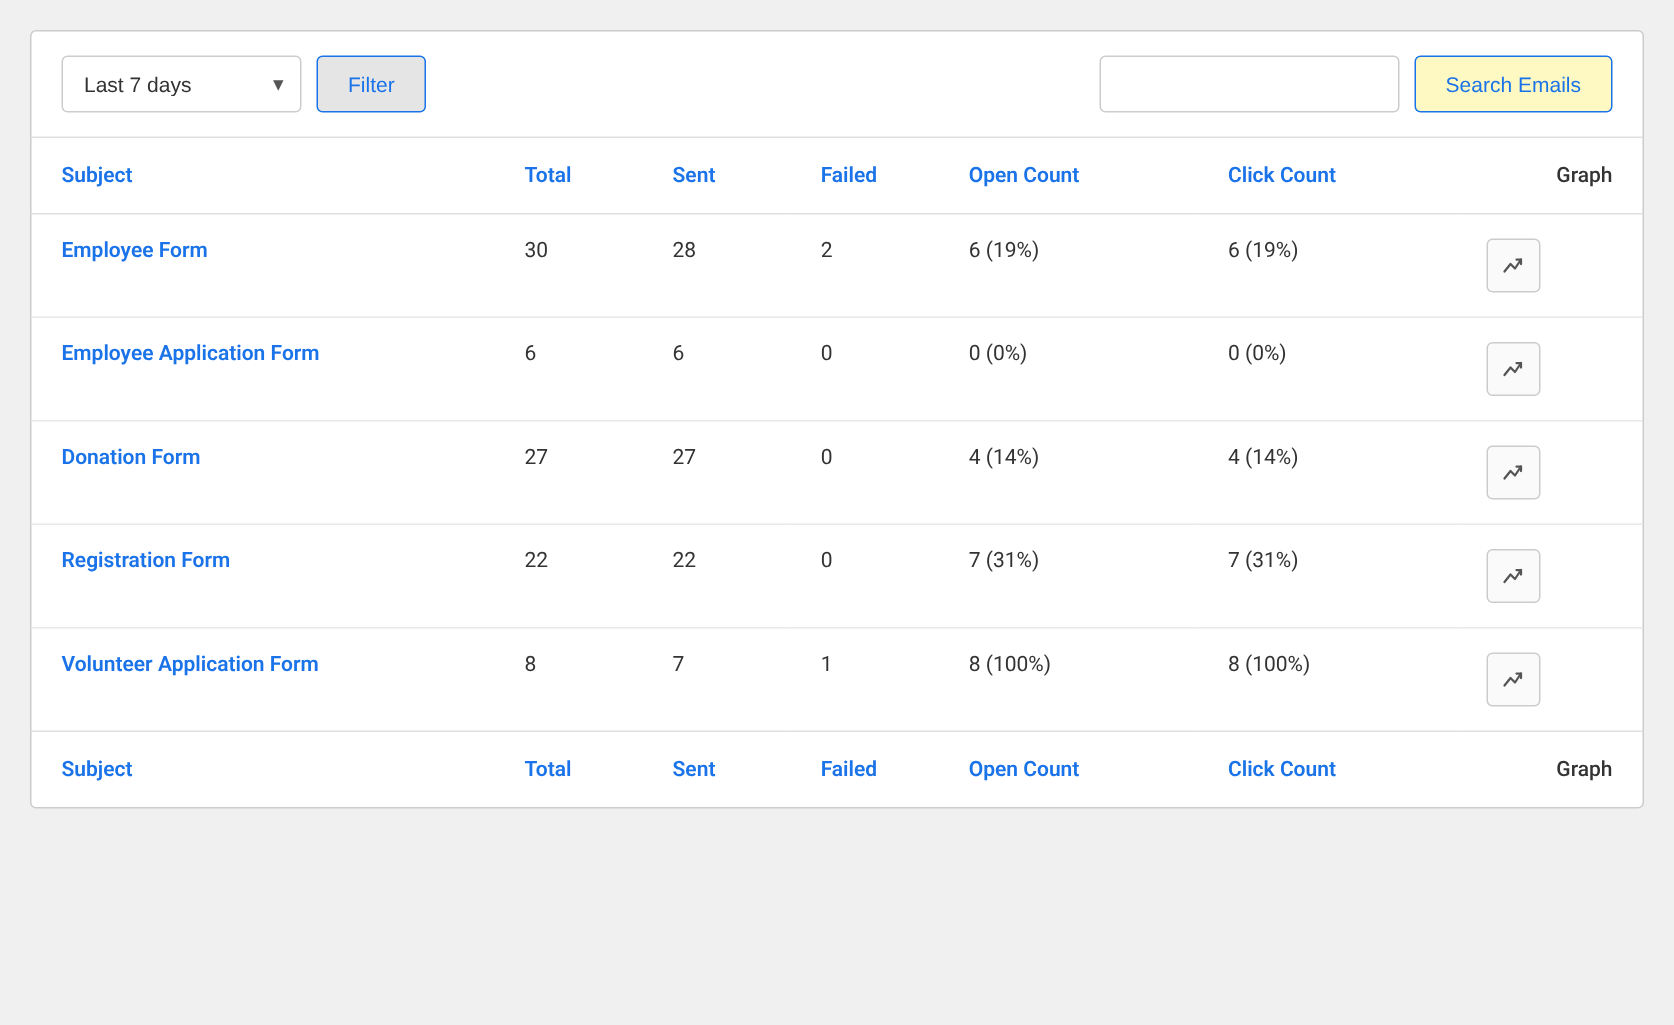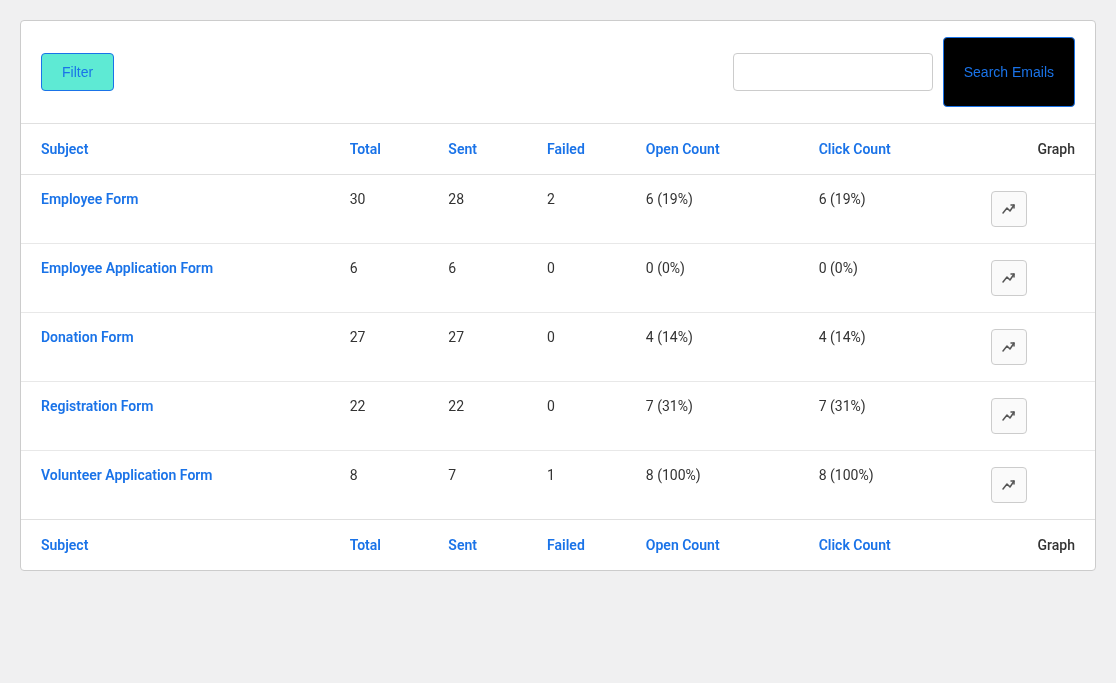--- a/index.html
+++ b/index.html
@@ -48,41 +48,41 @@
       position: absolute;
       right: 12px;
       top: 50%;
       transform: translateY(-50%);
       pointer-events: none;
       color: #555;
       font-size: 14px;
     }
     .filter-btn {
       border: 1px solid #1a73e8;
-      background: #5eead4;
+      background: #e5e5e5;
       color: #1a73e8;
       padding: 10px 20px;
       border-radius: 4px;
       font-size: 14px;
       cursor: pointer;
     }
     .spacer { flex: 1; }
     .search-input {
       border: 1px solid #ccc;
       border-radius: 4px;
       padding: 10px 14px;
       font-size: 14px;
       width: 200px;
       outline: none;
     }
     .search-btn {
       border: 1px solid #1a73e8;
-      background: #000000;
-      color: #1a73e8;
-      padding: 26px 20px;
+      background: #fef9c3;
+      color: #1a73e8;
+      padding: 10px 20px;
       border-radius: 4px;
       font-size: 14px;
       cursor: pointer;
     }
     table {
       width: 100%;
       border-collapse: collapse;
       font-size: 14px;
       padding-left: 12px;
     }
@@ -140,20 +140,28 @@
     .col-graph { width: 10%; text-align: center; }
     th.col-open, th.col-click { line-height: 1.3; }
     td.col-graph { text-align: center; }
   </style>
 </head>
 <body>
 
 <div class="container">
 
   <div class="toolbar">
+    <div class="select-wrapper">
+      <select class="date-select">
+        <option>Last 7 days</option>
+        <option>Last 30 days</option>
+        <option>Last 90 days</option>
+        <option>All time</option>
+      </select>
+    </div>
     <button class="filter-btn">Filter</button>
     <div class="spacer"></div>
     <input class="search-input" type="text" placeholder="" style="">
     <button class="search-btn">Search Emails</button>
   </div>
 
   <table>
     <thead>
       <tr>
         <th class="col-subject">Subject</th>

